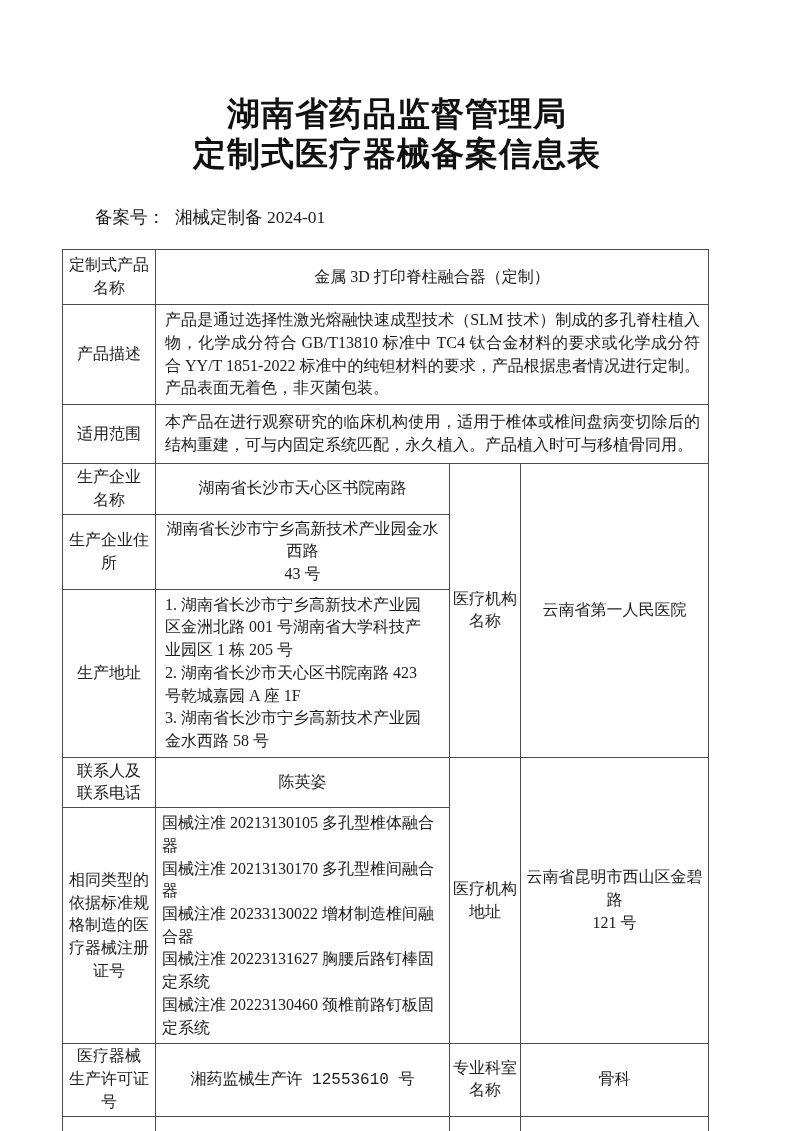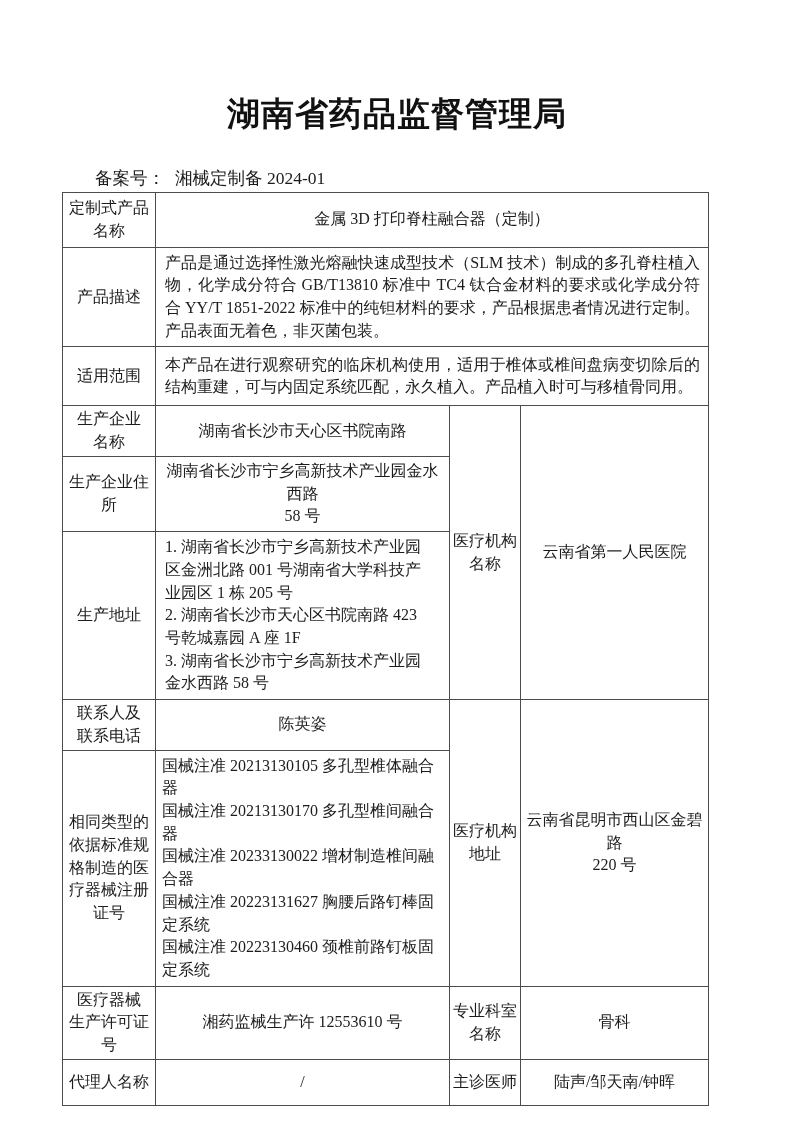--- a/index.html
+++ b/index.html
@@ -18,21 +18,21 @@
   .doc-title {
     margin: 95px 6px 0 0;
     text-align: center;
     font-size: 33px;
     font-weight: bold;
     line-height: 1.2;
     color: #111;
     letter-spacing: 1px;
   }
   .record-line {
-    margin: 31px 0 2px 95px;
+    margin: 31px 0 20px 95px;
     font-size: 17.5px;
     color: #1c1c1c;
   }
   .record-line .rec-value { margin-left: 10px; }
   table.reg-table {
     border-collapse: collapse;
     table-layout: fixed;
     width: 646px;
     margin-left: 62px;
   }
@@ -65,20 +65,21 @@
     text-align: left;
     padding: 4px 2px 4px 6px;
     margin-left: 14px;
   }
 </style>
 </head>
 <body>
 
 <div class="doc-title">
   <div>湖南省药品监督管理局</div>
+  <div>定制式医疗器械备案信息表</div>
 </div>
 
 <div class="record-line">
   <span>备案号：</span><span class="rec-value">湘械定制备 2024-01</span>
 </div>
 
 <table class="reg-table">
   <colgroup>
       <col class="c1">
       <col class="c2">
@@ -109,54 +110,54 @@
     <td>湖南省长沙市天心区书院南路</td>
     <td rowspan="3" class="lbl">医疗机构
 名称</td>
     <td rowspan="3">云南省第一人民医院</td>
   </tr>
 
   <tr style="height:45px;">
     <td class="lbl">生产企业住
 所</td>
     <td>湖南省长沙市宁乡高新技术产业园金水西路
-58 号</td>
+43 号</td>
   </tr>
 
   <tr style="height:140px;">
     <td class="lbl">生产地址</td>
     <td class="left-list">1. 湖南省长沙市宁乡高新技术产业园区金洲北路 001 号湖南省大学科技产业园区 1 栋 205 号
 2. 湖南省长沙市天心区书院南路 423 号乾城嘉园 A 座 1F
 3. 湖南省长沙市宁乡高新技术产业园金水西路 58 号</td>
   </tr>
 
   <tr style="height:50px;">
     <td class="lbl">联系人及
 联系电话</td>
     <td>陈英姿</td>
     <td rowspan="2" class="lbl">医疗机构
 地址</td>
     <td rowspan="2">云南省昆明市西山区金碧路
-220 号</td>
+121 号</td>
   </tr>
 
   <tr style="height:126px;">
     <td class="lbl">相同类型的
 依据标准规
 格制造的医
 疗器械注册
 证号</td>
     <td class="reg-list">国械注准 20213130105 多孔型椎体融合器
 国械注准 20213130170 多孔型椎间融合器
 国械注准 20233130022 增材制造椎间融合器
 国械注准 20223131627 胸腰后路钉棒固定系统
 国械注准 20223130460 颈椎前路钉板固定系统</td>
   </tr>
 
-  <tr style="height:59px;">
+  <tr style="height:59px;font-family:Liberation Mono, monospace;">
     <td class="lbl">医疗器械
 生产许可证
 号</td>
     <td>湘药监械生产许 12553610 号</td>
     <td class="lbl">专业科室
 名称</td>
     <td>骨科</td>
   </tr>
 
   <tr style="height:46px;">

